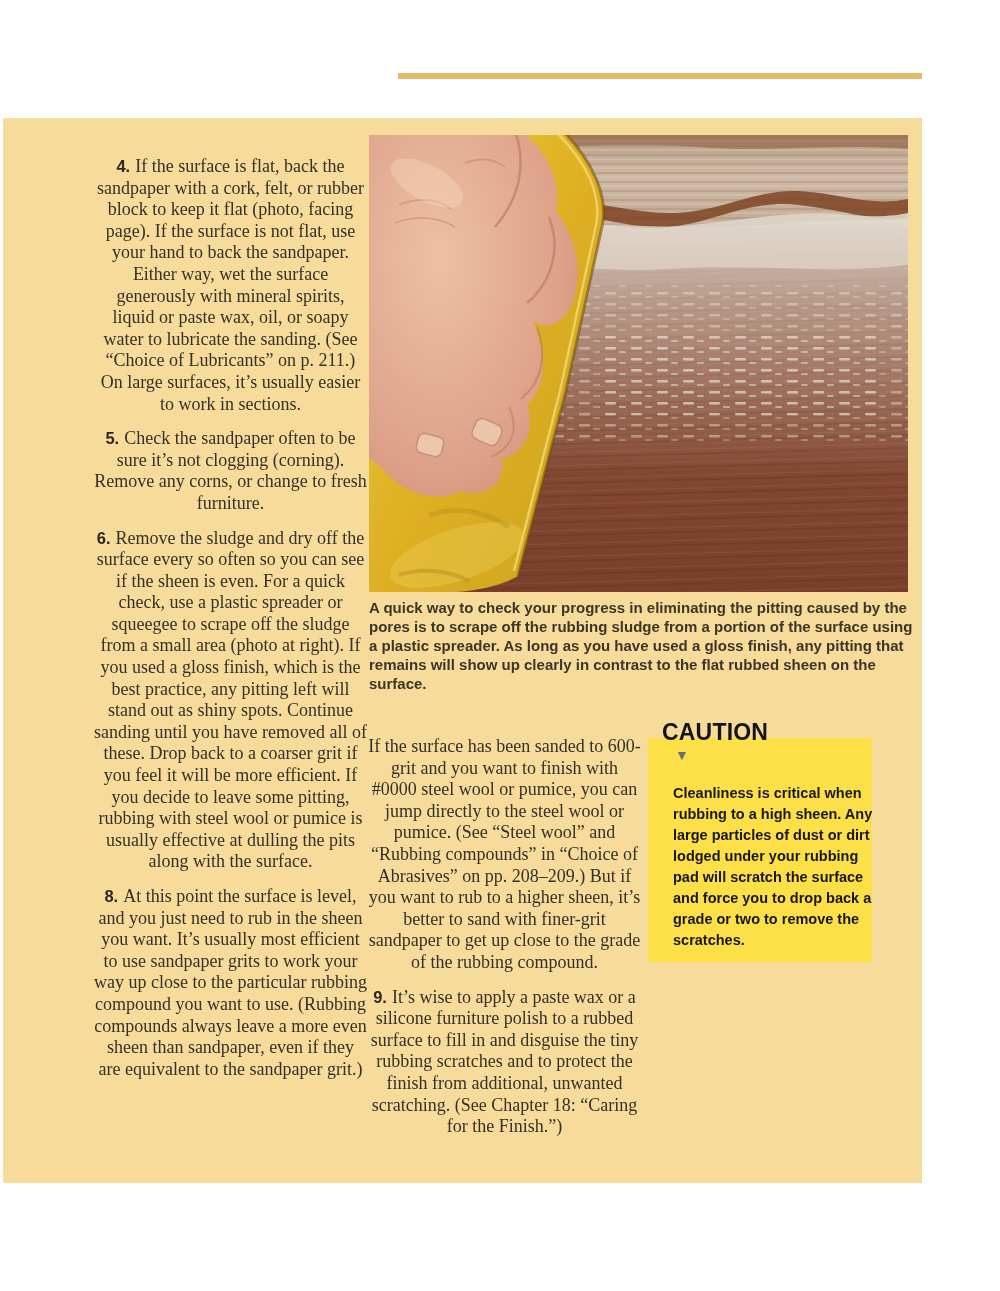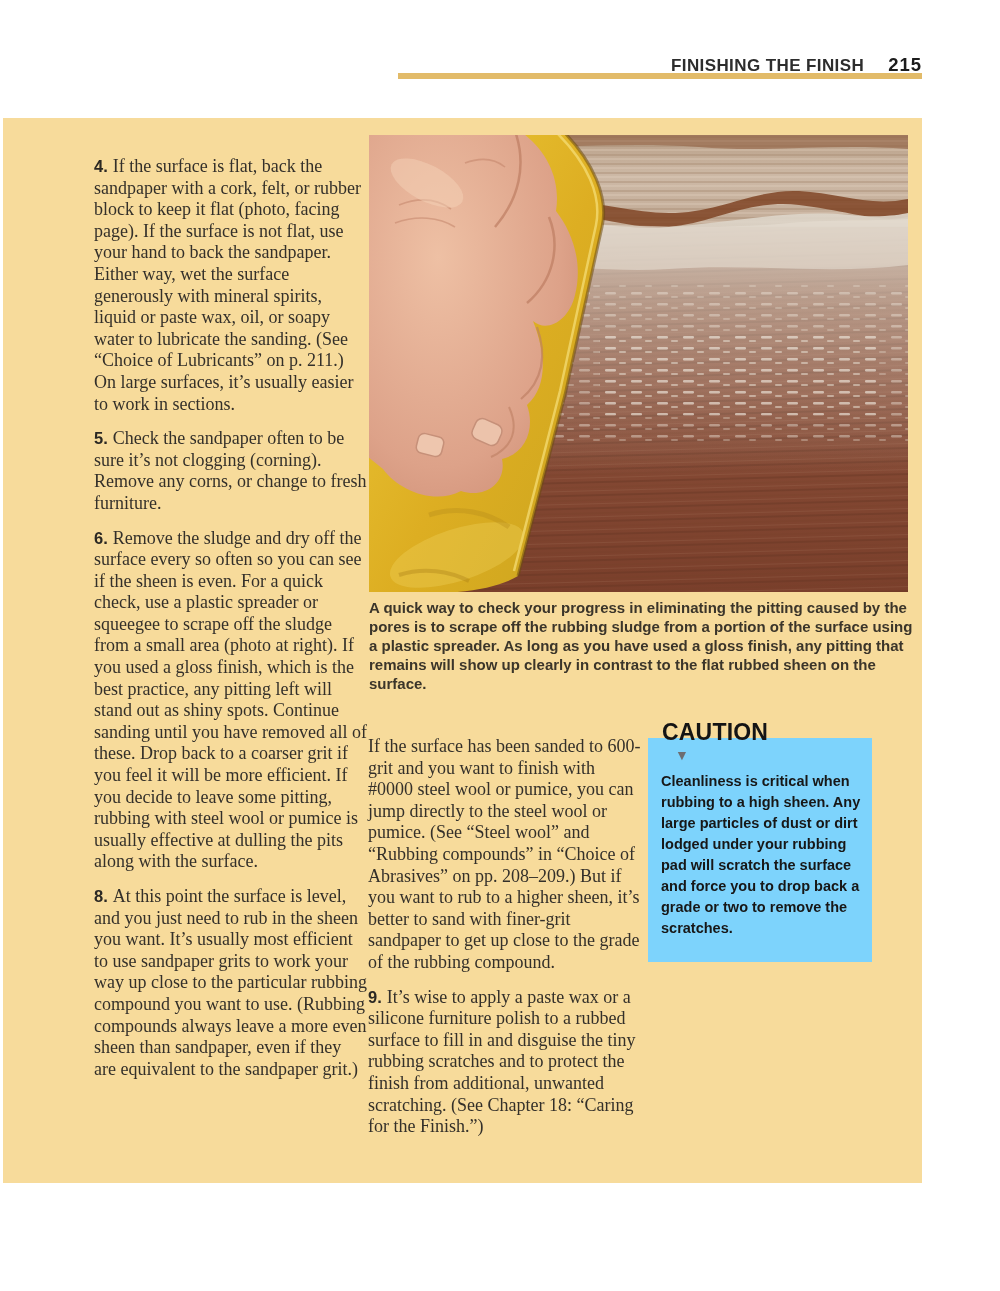--- a/index.html
+++ b/index.html
@@ -15,43 +15,40 @@
   
   .panel{position:absolute;left:3px;top:118px;width:919px;height:1065px;background:#f7db9b;}
   
   .photo{position:absolute;left:369px;top:135px;width:539px;height:457px;margin:0;}
   .photo svg{display:block;width:100%;height:100%;}
   
   .caption{position:absolute;left:369px;top:598px;width:553px;margin:0;
            font-family:"Liberation Sans",sans-serif;font-weight:bold;font-size:15px;
            line-height:19px;color:#3b352a;}
   
-  .col{position:absolute;}
+  .col{position:absolute;text-align:center;}
   .col-left{left:94px;top:156px;width:273px;}
   .col-mid{left:368px;top:736px;width:273px;}
   .para{margin:0 0 13px 0;font-size:18px;line-height:21.6px;color:#34302a;}
   .num{font-family:"Liberation Sans",sans-serif;font-weight:bold;font-size:16.5px;
        margin-right:5px;color:#2b2823;}
   
-  .caution{position:absolute;left:648px;top:738px;width:224px;height:224px;background:#7dd3fc;}
+  .caution{position:absolute;left:648px;top:738px;width:224px;height:224px;background:#fde047;}
   .caution-title{position:absolute;left:14px;top:-19px;font-family:"Liberation Sans",sans-serif;
                  font-weight:bold;font-size:23px;letter-spacing:.2px;color:#141414;}
   .caution-arrow{position:absolute;left:27px;top:11px;font-size:14px;color:#6d6e71;line-height:1;}
-  .caution-body{position:absolute;left:12px;top:32px;width:202px;margin:1px;
+  .caution-body{position:absolute;left:12px;top:32px;width:202px;margin:13px;
                 font-family:"Liberation Sans",sans-serif;font-weight:bold;font-size:14.5px;
                 line-height:21px;color:#171717;}
 </style>
 </head>
 <body>
 
 <div class="page">
 
-  <div class="running-head">
-    <span class="rh-title">FINISHING THE FINISH</span><span class="rh-num">215</span>
-  </div>
   <div class="header-rule"></div>
 
   <div class="panel"></div>
 
   <figure class="photo">
     <svg viewBox="0 0 539 457" preserveAspectRatio="none">
       <defs>
         <linearGradient id="gWood" x1="0" y1="0" x2="0" y2="1">
           <stop offset="0" stop-color="#9c6d56"></stop>
             <stop offset=".5" stop-color="#8b4f39"></stop>

